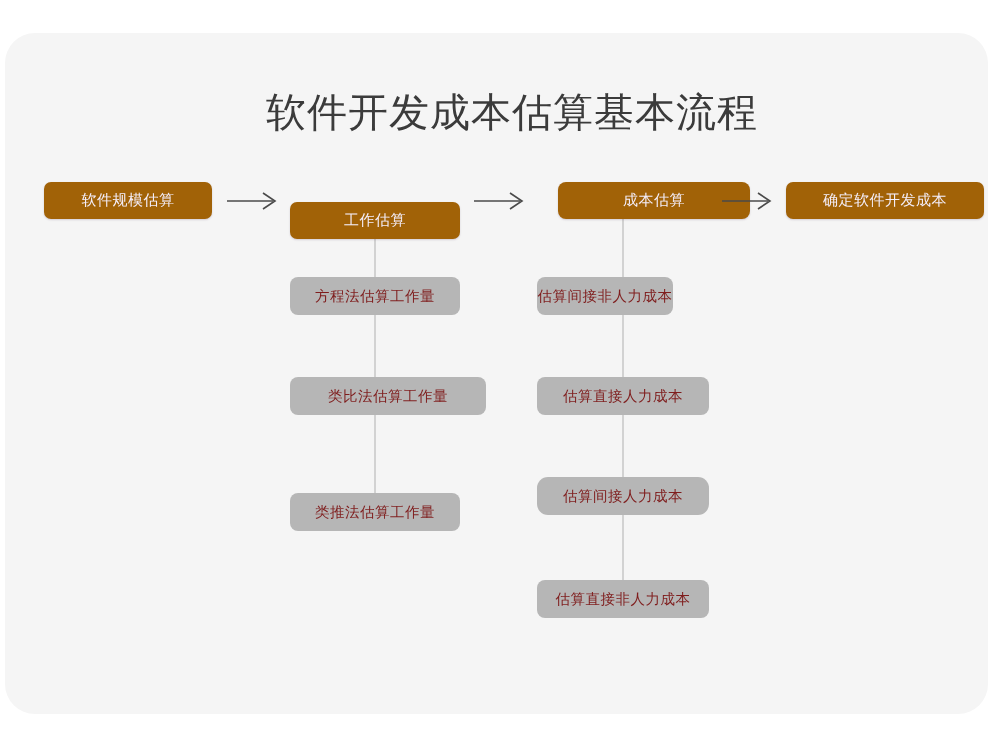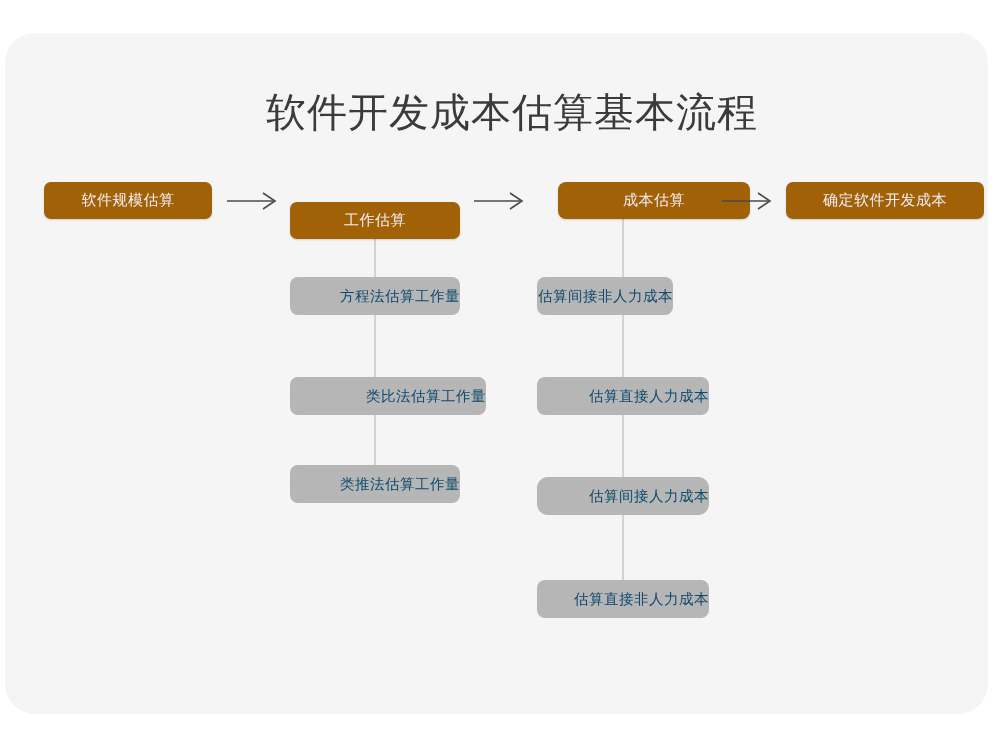--- a/index.html
+++ b/index.html
@@ -81,25 +81,24 @@
   }
   .node.stage {
     background: #a16207;
     color: #f4eefa;
     font-size: 15px;
     height: 37px;
     box-shadow: 0 1px 2px rgba(60,30,80,0.18);
   }
   .node.sub {
     background: #b6b6b6;
-    color: #0c4a6e;
+    color: #7f1d1d;
     font-size: 14.5px;
     height: 38px;
     border-radius: 8px;
-    justify-content: flex-end;
   }
 </style>
 </head>
 <body>
 
 <div id="canvas">
 
   <div id="card"></div>
 
   <div id="diagram">
@@ -147,21 +146,21 @@
     </div>
 
     <div class="node sub" style="left:290px; top:277px; width:170px;">
       <span>方程法估算工作量</span>
     </div>
 
     <div class="node sub" style="left:290px; top:377px; width:196px;">
       <span>类比法估算工作量</span>
     </div>
 
-    <div class="node sub" style="left:290px; top:465px; width:170px;">
+    <div class="node sub" style="left:290px; top:493px; width:170px;">
       <span>类推法估算工作量</span>
     </div>
 
     <div class="node sub" style="left:537px; top:277px; width:136px;">
       <span>估算间接非人力成本</span>
     </div>
 
     <div class="node sub" style="left:537px; top:377px; width:172px;">
       <span>估算直接人力成本</span>
     </div>

